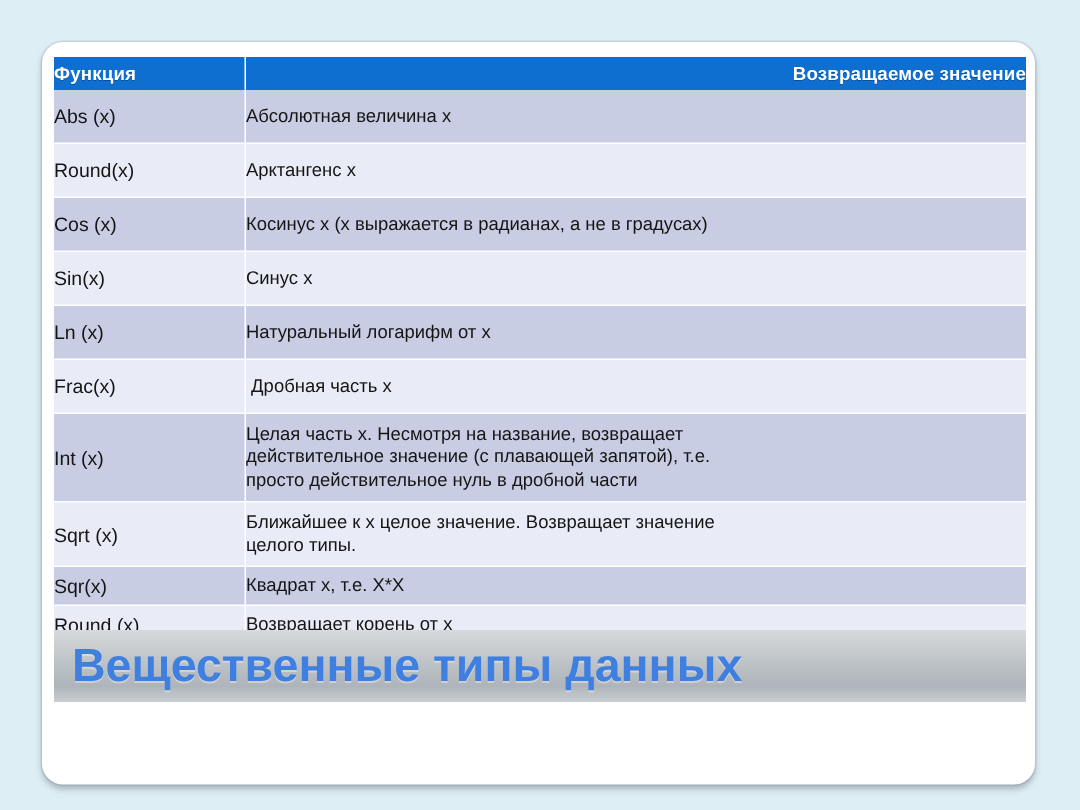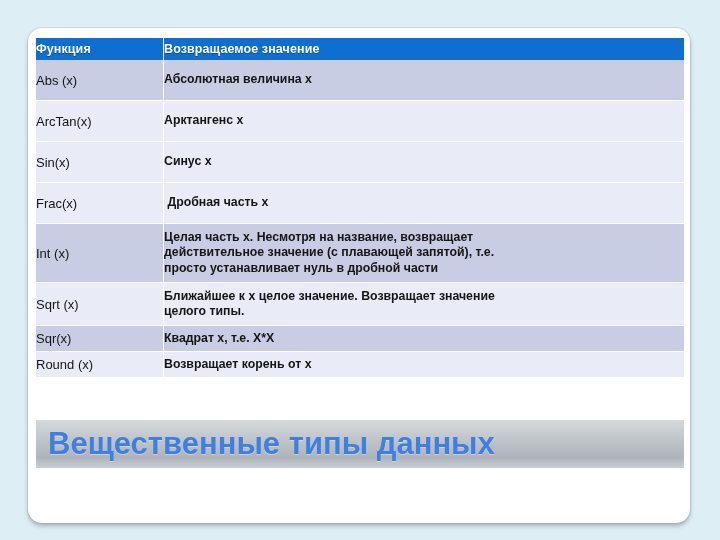--- a/index.html
+++ b/index.html
@@ -69,21 +69,21 @@
     font-weight: bold;
     font-size: 12.5px;
     text-align: left;
     height: 22px;
     line-height: 22px;
     padding: 0 0 0 9px;
     border-right: 1px solid #ffffff;
     text-shadow: 0 1px 0 rgba(0,0,0,0.28);
     letter-spacing: 0.1px;
   }
-  .hdr-cell:last-child { border-right: none; }
+  .hdr-cell:last-child { border-right: none; text-align: right; }
 
   
   .fn-cell {
     width: 127px;
     padding: 0 6px 0 9px;
     font-size: 13px;
     border-right: 1px solid #ffffff;
     border-bottom: 1px solid #ffffff;
     color: #151515;
     white-space: nowrap;
@@ -98,25 +98,25 @@
   tr.stripe-dark .fn-cell,
   tr.stripe-dark .desc-cell { background: #c8cde3; }
   tr.stripe-light .fn-cell,
   tr.stripe-light .desc-cell { background: #e9ecf6; }
 
   tr.r-tall .fn-cell,
   tr.r-tall .desc-cell { height: 58px; }
   tr.r-mid  .fn-cell,
   tr.r-mid  .desc-cell { height: 42px; }
   tr.r-norm .fn-cell,
-  tr.r-norm .desc-cell { height: 40px; }
+  tr.r-norm .desc-cell { height: 35px; }
   tr.r-short .fn-cell,
   tr.r-short .desc-cell { height: 25px; }
 
-  .desc-line { display: block; white-space: pre; font-weight: bold; }
+  .desc-line { display: block; white-space: pre; }
 
   
   #title-band {
     position: absolute;
     left: 36px;
     top: 420px;
     width: 648px;
     height: 48px;
     background: linear-gradient(to bottom,
                 #d7dadd 0%, #bfc4c8 42%, #aeb4b9 78%, #c9ced2 100%);
@@ -152,48 +152,60 @@
     <tbody>
 
       <tr class="stripe-dark r-norm">
         <td class="fn-cell">Abs (x)</td>
         <td class="desc-cell">
           <span class="desc-line">Абсолютная величина x</span>
         </td>
       </tr>
 
       <tr class="stripe-light r-norm">
-        <td class="fn-cell">ArcTan(x)</td>
+        <td class="fn-cell">Round(x)</td>
         <td class="desc-cell">
           <span class="desc-line">Арктангенс x</span>
         </td>
       </tr>
 
+      <tr class="stripe-dark r-norm">
+        <td class="fn-cell">Cos (x)</td>
+        <td class="desc-cell">
+          <span class="desc-line">Косинус x (x выражается в радианах, а не в градусах)</span>
+        </td>
+      </tr>
 
       <tr class="stripe-light r-norm">
         <td class="fn-cell">Sin(x)</td>
         <td class="desc-cell">
           <span class="desc-line">Синус x</span>
         </td>
       </tr>
 
+      <tr class="stripe-dark r-norm">
+        <td class="fn-cell">Ln (x)</td>
+        <td class="desc-cell">
+          <span class="desc-line">Натуральный логарифм от x</span>
+        </td>
+      </tr>
 
       <tr class="stripe-light r-norm">
         <td class="fn-cell">Frac(x)</td>
         <td class="desc-cell">
           <span class="desc-line"> Дробная часть x</span>
         </td>
       </tr>
 
       <tr class="stripe-dark r-tall">
         <td class="fn-cell">Int (x)</td>
         <td class="desc-cell">
           <span class="desc-line">Целая часть x. Несмотря на название, возвращает</span>
           <span class="desc-line">действительное значение (с плавающей запятой), т.е.</span>
-          <span class="desc-line">просто устанавливает нуль в дробной части</span>
+          <span class="desc-line">просто действительное нуль в дробной части</span>
         </td>
       </tr>
 
       <tr class="stripe-light r-mid">
         <td class="fn-cell">Sqrt (x)</td>
         <td class="desc-cell">
           <span class="desc-line">Ближайшее к x целое значение. Возвращает значение</span>
           <span class="desc-line">целого типы.</span>
         </td>
       </tr>

